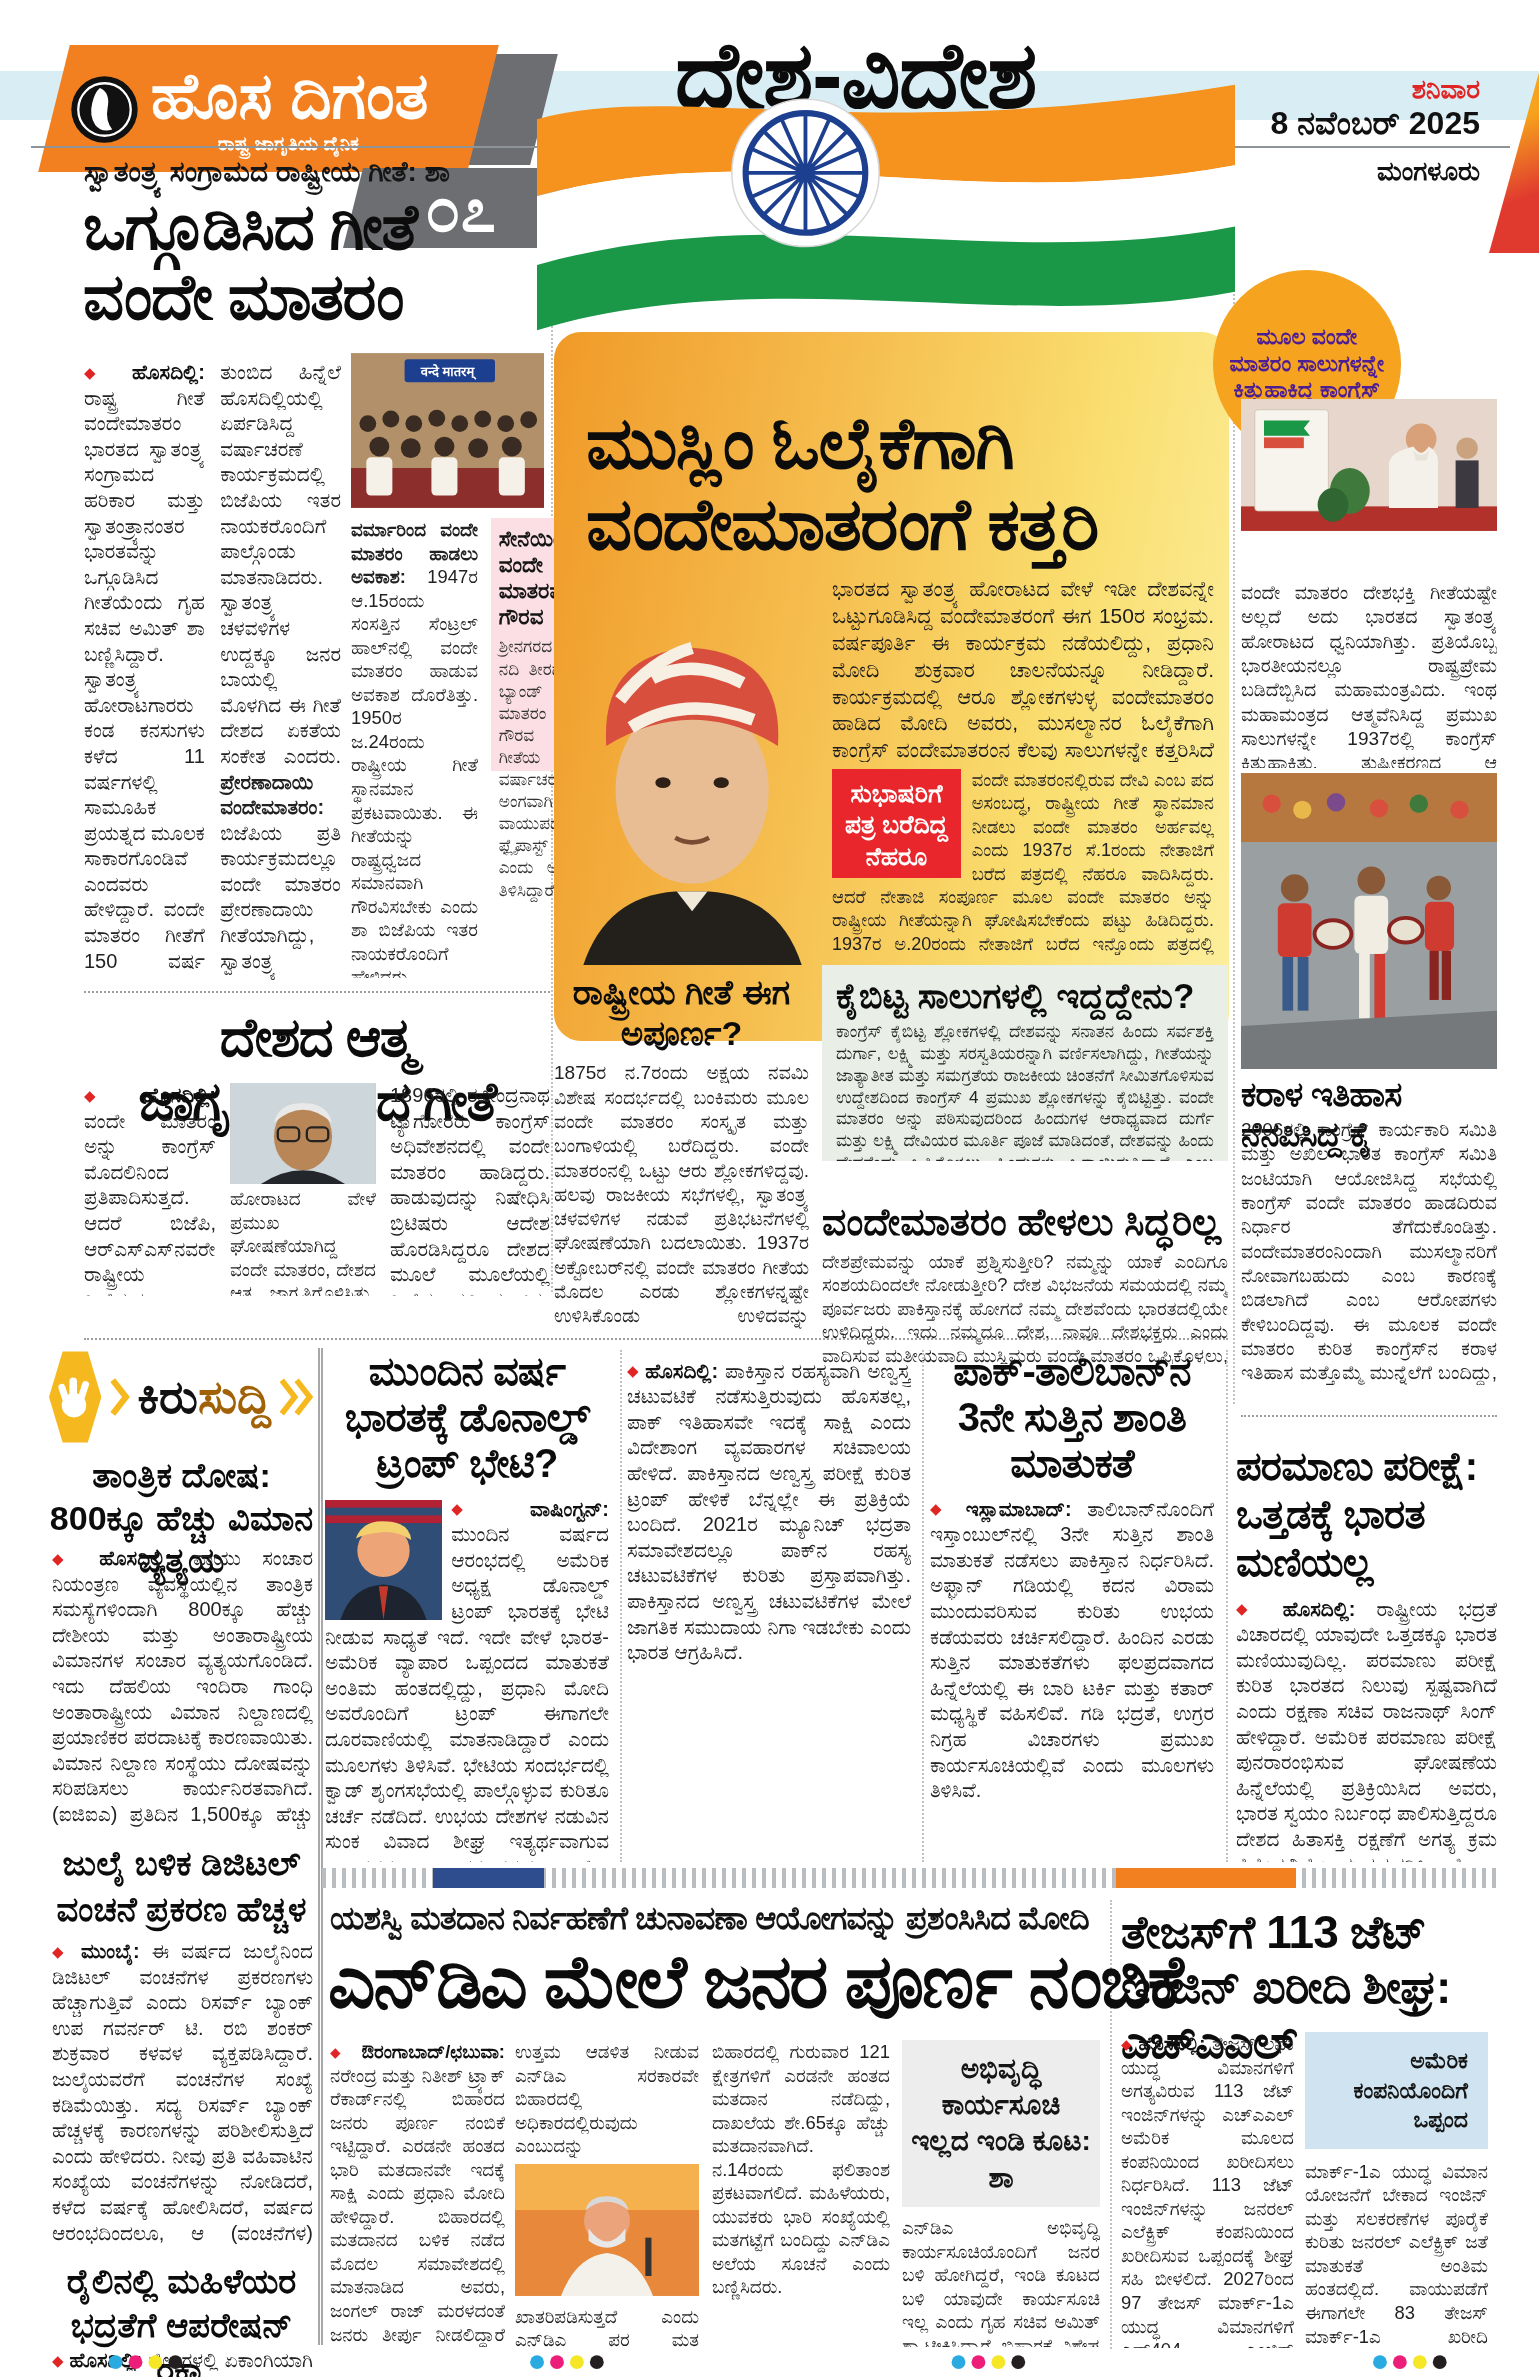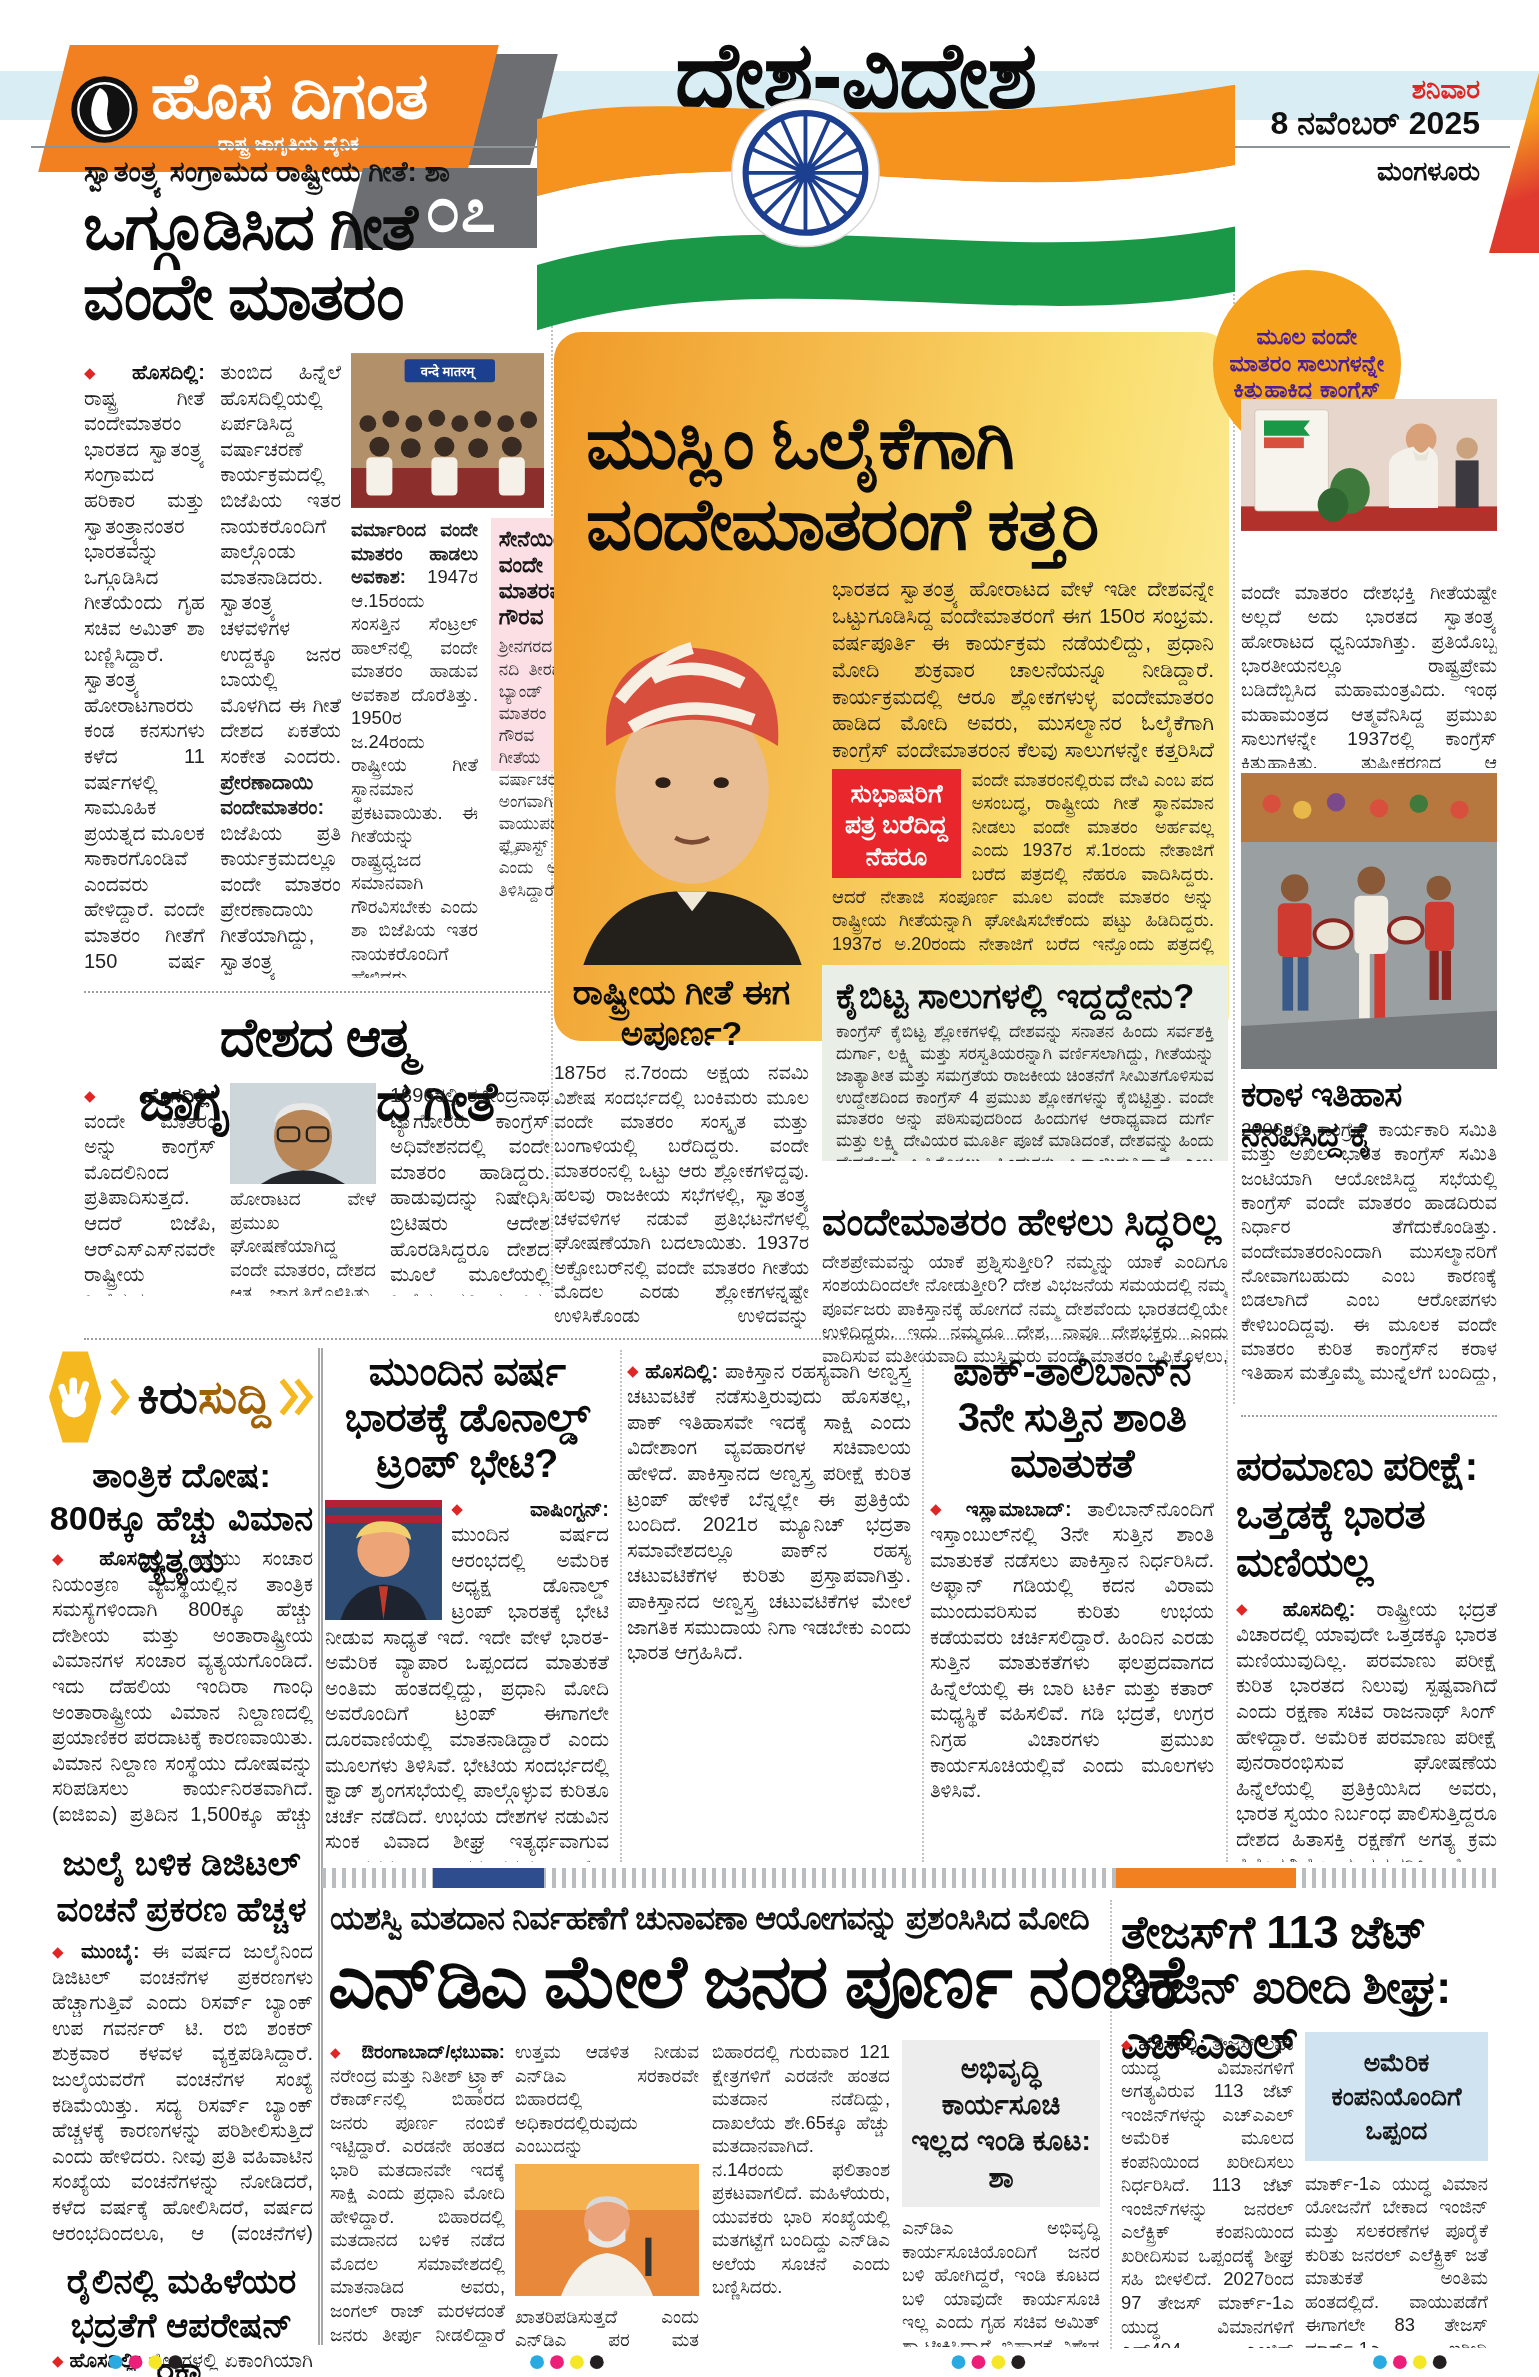--- a/index.html
+++ b/index.html
@@ -374,21 +374,21 @@
   </div>
 
   <div class="abs hl" style="left:1121px;top:1905px;width:367px;font-size:46px;line-height:1.2;letter-spacing:-0.8px;">ತೇಜಸ್‌ಗೆ 113 ಜೆಟ್ ಇಂಜಿನ್ ಖರೀದಿ ಶೀಘ್ರ: ಎಚ್‌ಎಎಲ್</div>
 
   <div class="abs bt jt" style="left:1121px;top:2032px;width:173px;height:316px;font-size:18.4px;">
     <span class="dl">ಹೊಸದಿಲ್ಲಿ:</span>
     <span>ತೇಜಸ್ ಲಘು ಯುದ್ಧ ವಿಮಾನಗಳಿಗೆ ಅಗತ್ಯವಿರುವ 113 ಜೆಟ್ ಇಂಜಿನ್‌ಗಳನ್ನು ಎಚ್‌ಎಎಲ್ ಅಮೆರಿಕ ಮೂಲದ ಕಂಪನಿಯಿಂದ ಖರೀದಿಸಲು ನಿರ್ಧರಿಸಿದೆ. 113 ಜೆಟ್ ಇಂಜಿನ್‌ಗಳನ್ನು ಜನರಲ್ ಎಲೆಕ್ಟ್ರಿಕ್ ಕಂಪನಿಯಿಂದ ಖರೀದಿಸುವ ಒಪ್ಪಂದಕ್ಕೆ ಶೀಘ್ರ ಸಹಿ ಬೀಳಲಿದೆ. 2027ರಿಂದ 97 ತೇಜಸ್ ಮಾರ್ಕ್-1ಎ ಯುದ್ಧ ವಿಮಾನಗಳಿಗೆ ಎಫ್404 ಎಂಜಿನ್ ಅಳವಡಿಸಲಾಗುವುದು ಎಂದು ಎಚ್‌ಎಎಲ್ ತಿಳಿಸಿದೆ.</span>
   </div>
 
   <div class="abs" style="left:1305px;top:2032px;width:183px;height:316px;overflow:hidden;">
-    <div class="bluebox" style="font-size:25px;line-height:1.35;padding:14px 10px;margin-bottom:10.7px;">ಅಮೆರಿಕ ಕಂಪನಿಯೊಂದಿಗೆ ಒಪ್ಪಂದ</div>
+    <div class="bluebox" style="font-size:22px;line-height:1.35;padding:14px 20px;margin-bottom:10.7px;text-align:right;">ಅಮೆರಿಕ ಕಂಪನಿಯೊಂದಿಗೆ ಒಪ್ಪಂದ</div>
     <div class="bt jt" style="font-size:18.4px;">ಮಾರ್ಕ್-1ಎ ಯುದ್ಧ ವಿಮಾನ ಯೋಜನೆಗೆ ಬೇಕಾದ ಇಂಜಿನ್ ಮತ್ತು ಸಲಕರಣೆಗಳ ಪೂರೈಕೆ ಕುರಿತು ಜನರಲ್ ಎಲೆಕ್ಟ್ರಿಕ್ ಜತೆ ಮಾತುಕತೆ ಅಂತಿಮ ಹಂತದಲ್ಲಿದೆ. ವಾಯುಪಡೆಗೆ ಈಗಾಗಲೇ 83 ತೇಜಸ್ ಮಾರ್ಕ್-1ಎ ಖರೀದಿ ಒಪ್ಪಂದವಾಗಿದ್ದು, ಹೆಚ್ಚುವರಿ 97 ವಿಮಾನಗಳ ಪ್ರಸ್ತಾವನೆಗೆ ಅನುಮೋದನೆ ದೊರೆತಿದೆ. 2027ರ ವೇಳೆಗೆ 113 ಎಫ್404-ಇನ್-20 ಎಂಜಿನ್‌ಗಳ ಪೂರೈಕೆ ಆರಂಭವಾಗಲಿದೆ ಎಂದು ಮೂಲಗಳು ತಿಳಿಸಿವೆ.</div>
   </div>
 
   <div class="abs" style="left:0;top:2353px;width:1540px;height:18.4px;">
     <svg width="1540" height="18.4" viewBox="0 0 2008 24">
       <g>
         <circle cx="150" cy="12" r="9" fill="#29abe2"></circle>
           <circle cx="176" cy="12" r="9" fill="#ec1e79"></circle>
           <circle cx="202" cy="12" r="9" fill="#f5e626"></circle>
           <circle cx="228" cy="12" r="9" fill="#231f20"></circle>

